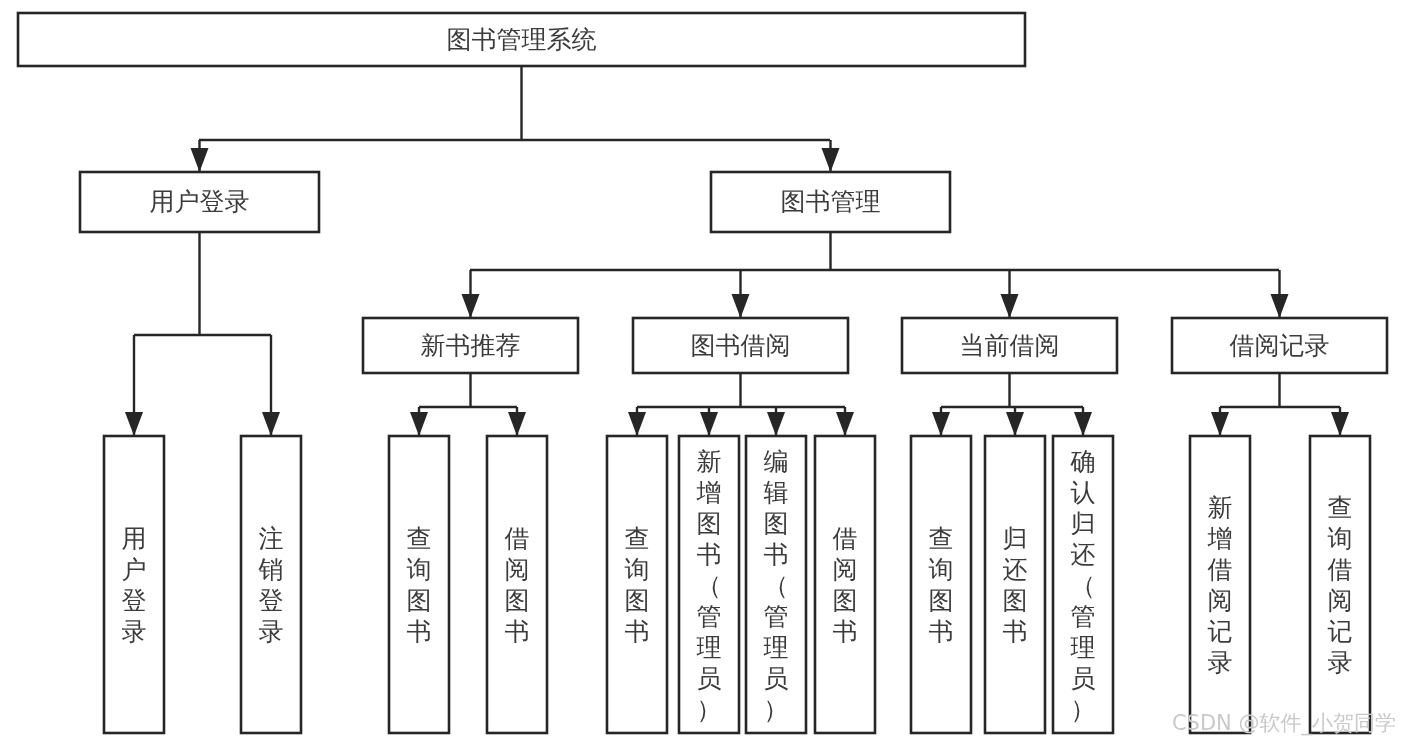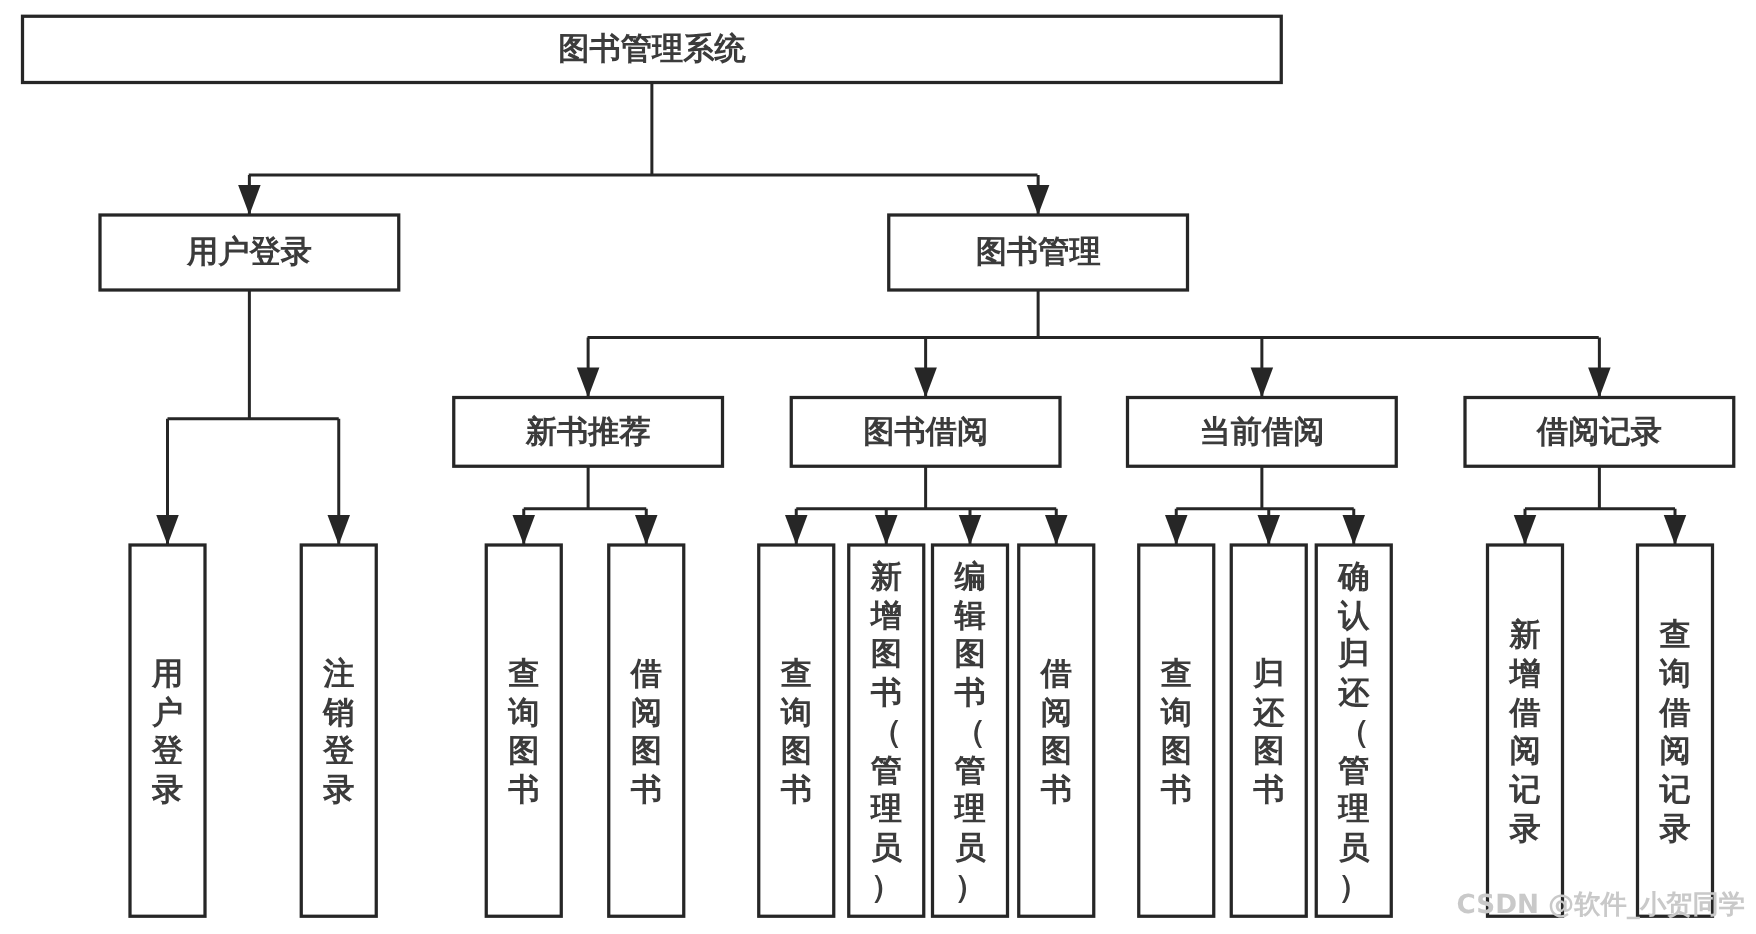--- a/index.html
+++ b/index.html
@@ -12,21 +12,20 @@
     font-family: "DejaVu Sans", "Liberation Sans", sans-serif;
     width: 1405px;
     height: 747px;
     overflow: hidden;
   }
   #diagram-root {
     position: relative;
     width: 1405px;
     height: 747px;
     background: #ffffff;
-    font-weight: bold;
   }
   #diagram-svg {
     position: absolute;
     left: 0;
     top: 0;
     width: 1405px;
     height: 747px;
   }
   .node-box {
     fill: #ffffff;

